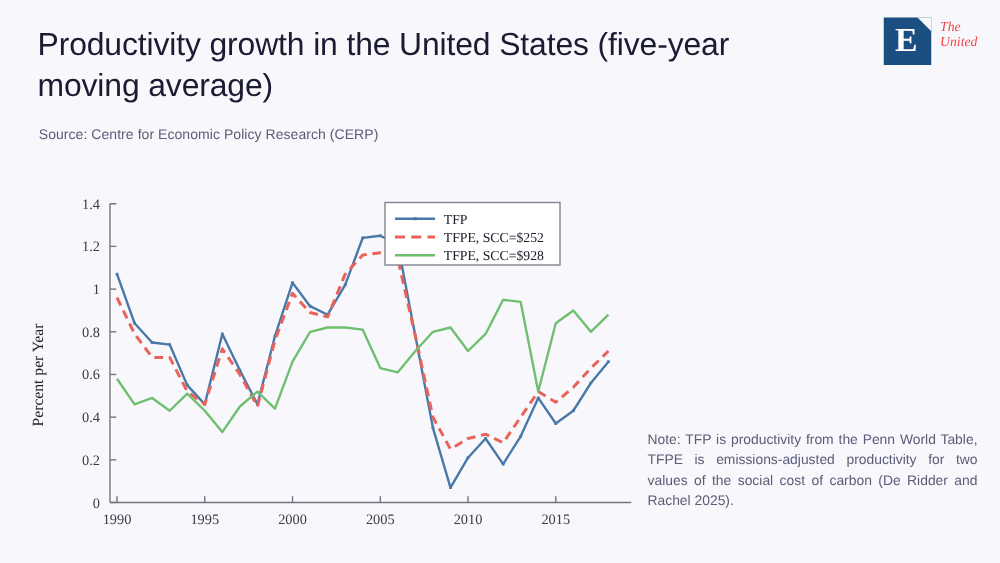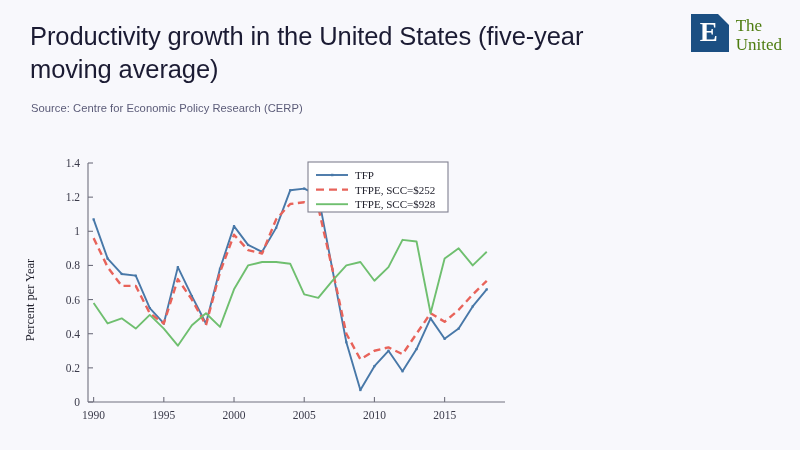--- a/index.html
+++ b/index.html
@@ -72,24 +72,25 @@
   #logo-mark .fold {
     position: absolute;
     top: 0; right: 0;
     width: 0; height: 0;
     border-top: 11px solid #f8f8fc;
     border-left: 11px solid transparent;
   }
   #logo-text {
     margin-left: 7px;
     font-family: "Liberation Serif", serif;
-    color: #4d7c0f;
-    font-size: 17px;
+    color: #ef4444;
+    font-size: 11px;
     line-height: 1.12;
     padding-top: 2px;
+    font-style: italic;
   }
 
   
   #note {
     position: absolute;
     left: 518px;
     top: 344px;
     width: 264px;
     font-size: 11.1px;
     line-height: 1.48;
@@ -140,20 +141,21 @@
     <div id="logo-mark">
       <span class="e">E</span>
       <span class="fold"></span>
     </div>
     <div id="logo-text">
       <div>The</div>
       <div>United</div>
     </div>
   </div>
 
+  <div id="note">Note: TFP is productivity from the Penn World Table, TFPE is emissions-adjusted productivity for two values of the social cost of carbon (De Ridder and Rachel 2025).</div>
 
   <div id="chart-area">
     <svg id="chart-svg" width="490" height="290" viewBox="0 0 490 290">
       <g id="g-axes">
           <path class="axis-line" d="M68 23 L68 262"></path>
           <path class="axis-line" d="M68 262 L485 262"></path>
           <line class="tick-line" x1="68" y1="262" x2="73" y2="262"></line>
           <text class="tick-label" x="60" y="266" text-anchor="end">0</text>
           <line class="tick-line" x1="68" y1="227.85714285714286" x2="73" y2="227.85714285714286"></line>
           <text class="tick-label" x="60" y="231.85714285714286" text-anchor="end">0.2</text>

